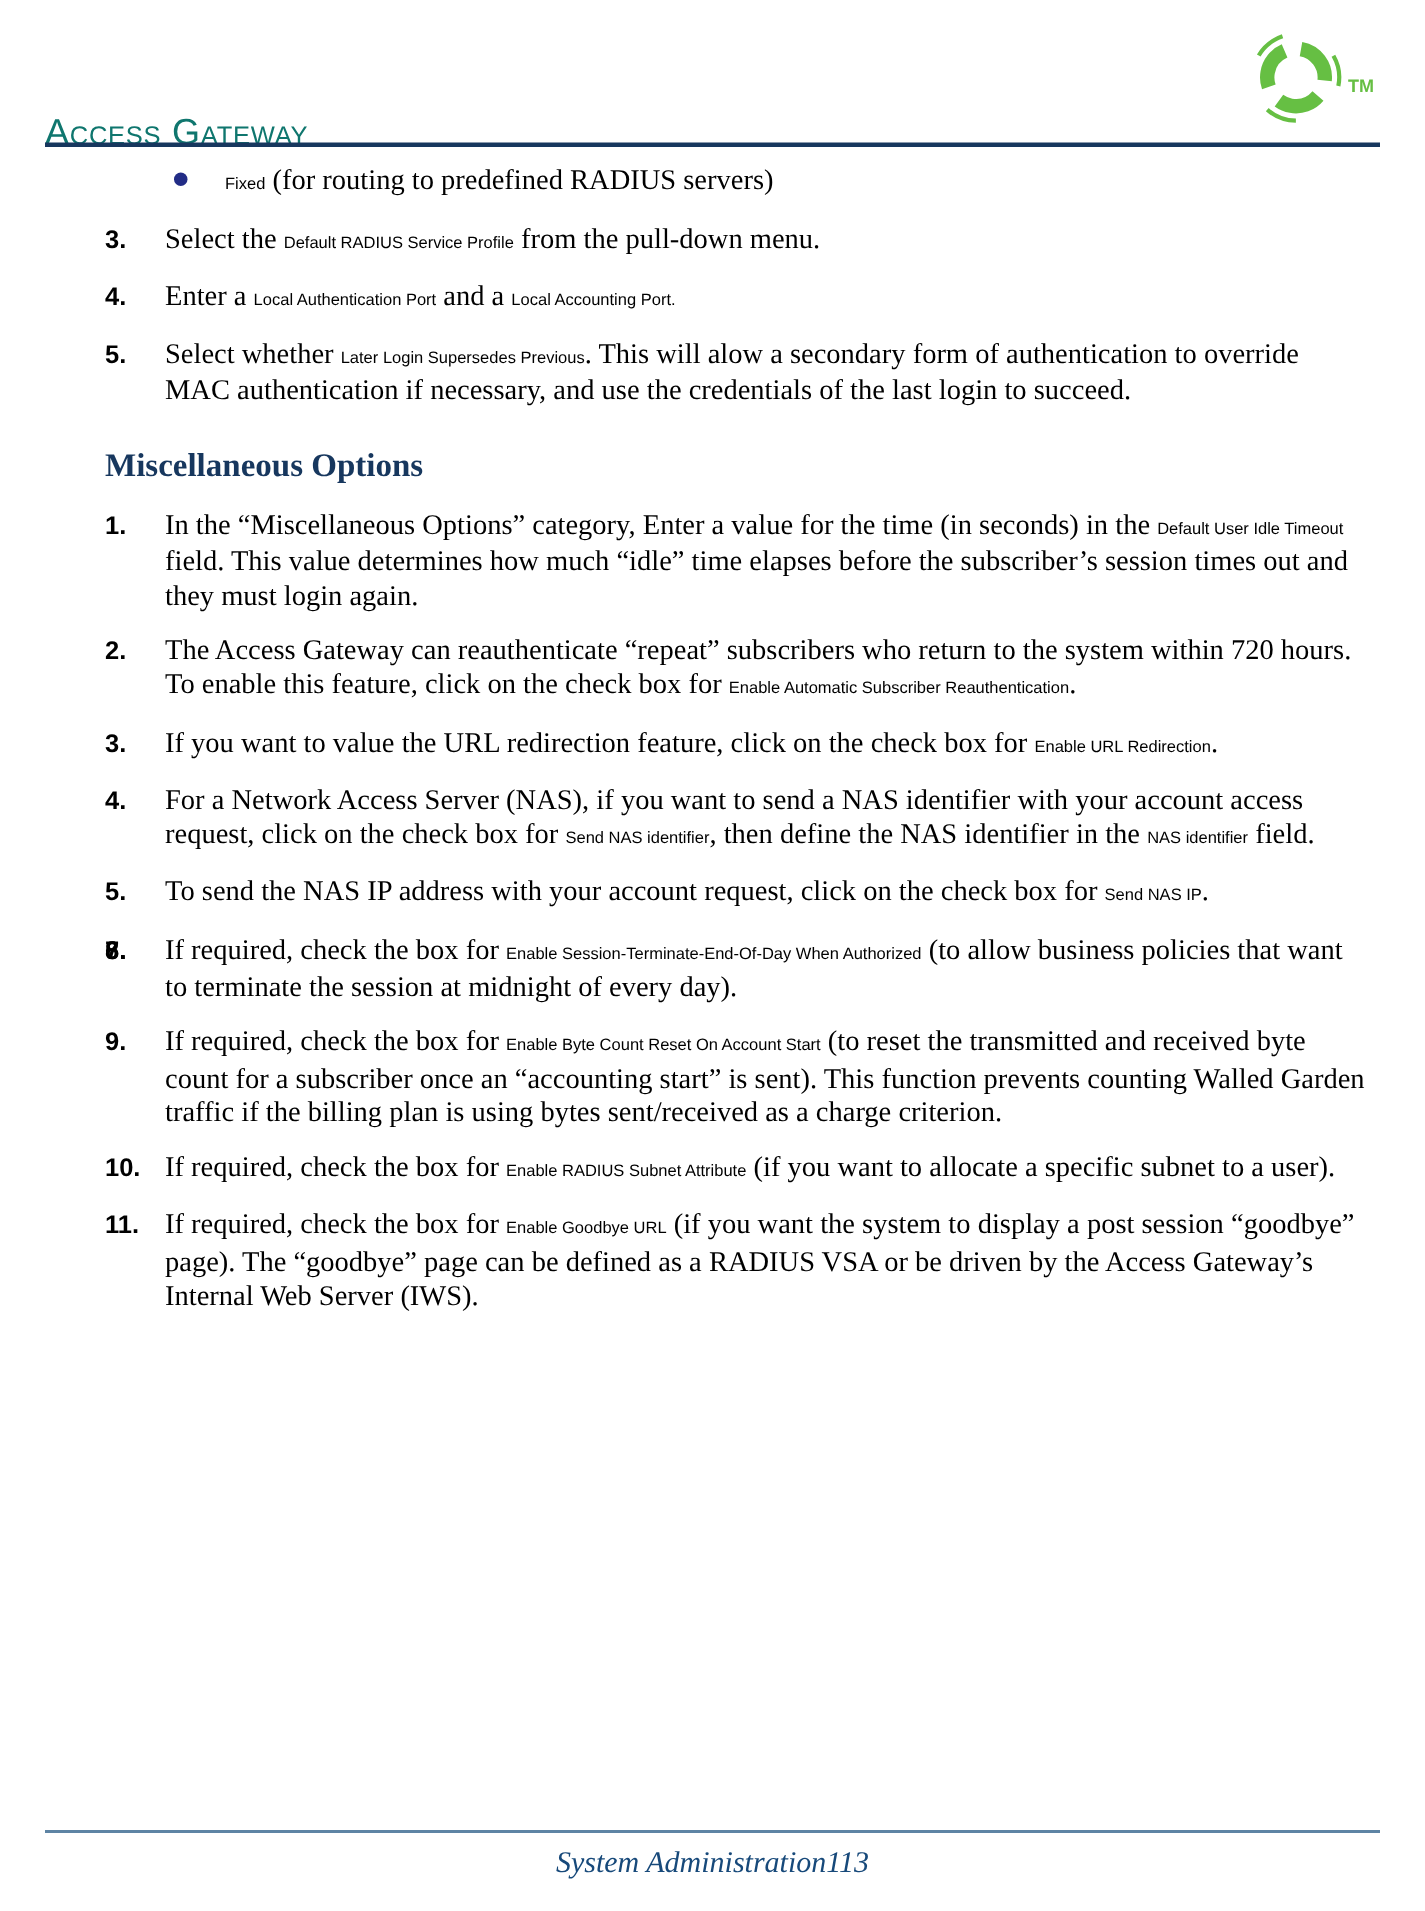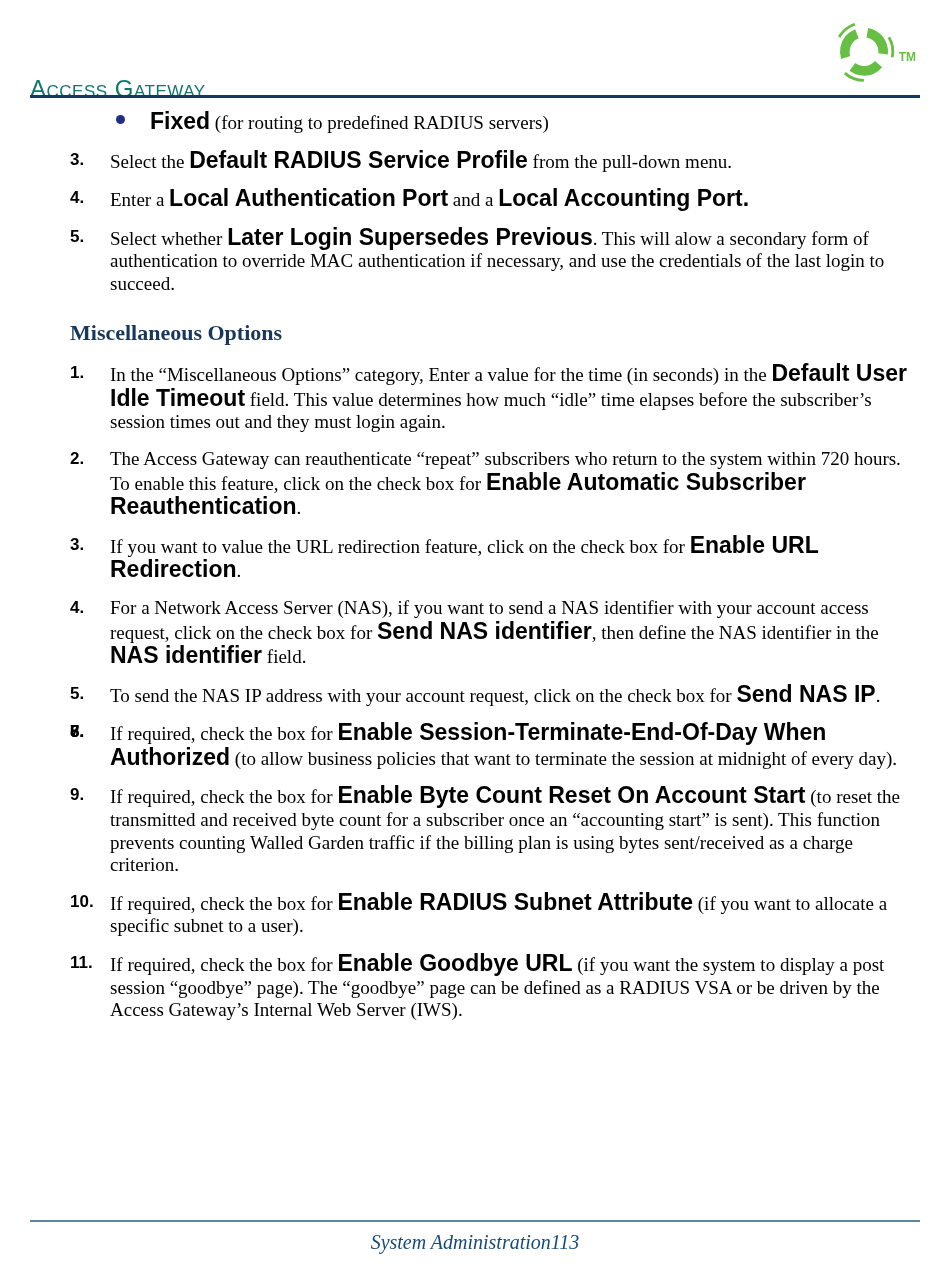--- a/index.html
+++ b/index.html
@@ -41,21 +41,21 @@
     position:absolute;left:0;top:0;width:36px;
     font-family:"Liberation Sans",sans-serif;font-weight:bold;font-size:17px;
   }
   .item.bullet{padding-left:80px;}
   .item.bullet .marker{left:46px;width:30px;}
   .dot{
     display:inline-block;width:9px;height:9px;border-radius:50%;
     background:#222C86;margin-bottom:2px;
   }
   .b{
-    font-family:"Liberation Sans",sans-serif;font-weight:bold;font-size:23px;
+    font-family:"Liberation Sans",sans-serif;font-weight:normal;font-size:11px;
   }
   .para{margin:0 0 14px 0;}
   .link{color:#2424CC;text-decoration:none;cursor:pointer;}
   .heading{
     margin:26px 0 18px 0;
     font-family:"Liberation Serif",serif;font-weight:bold;
     font-size:22px;color:#17375E;
   }
   
   .footer{position:absolute;left:30px;right:30px;top:1220px;}

